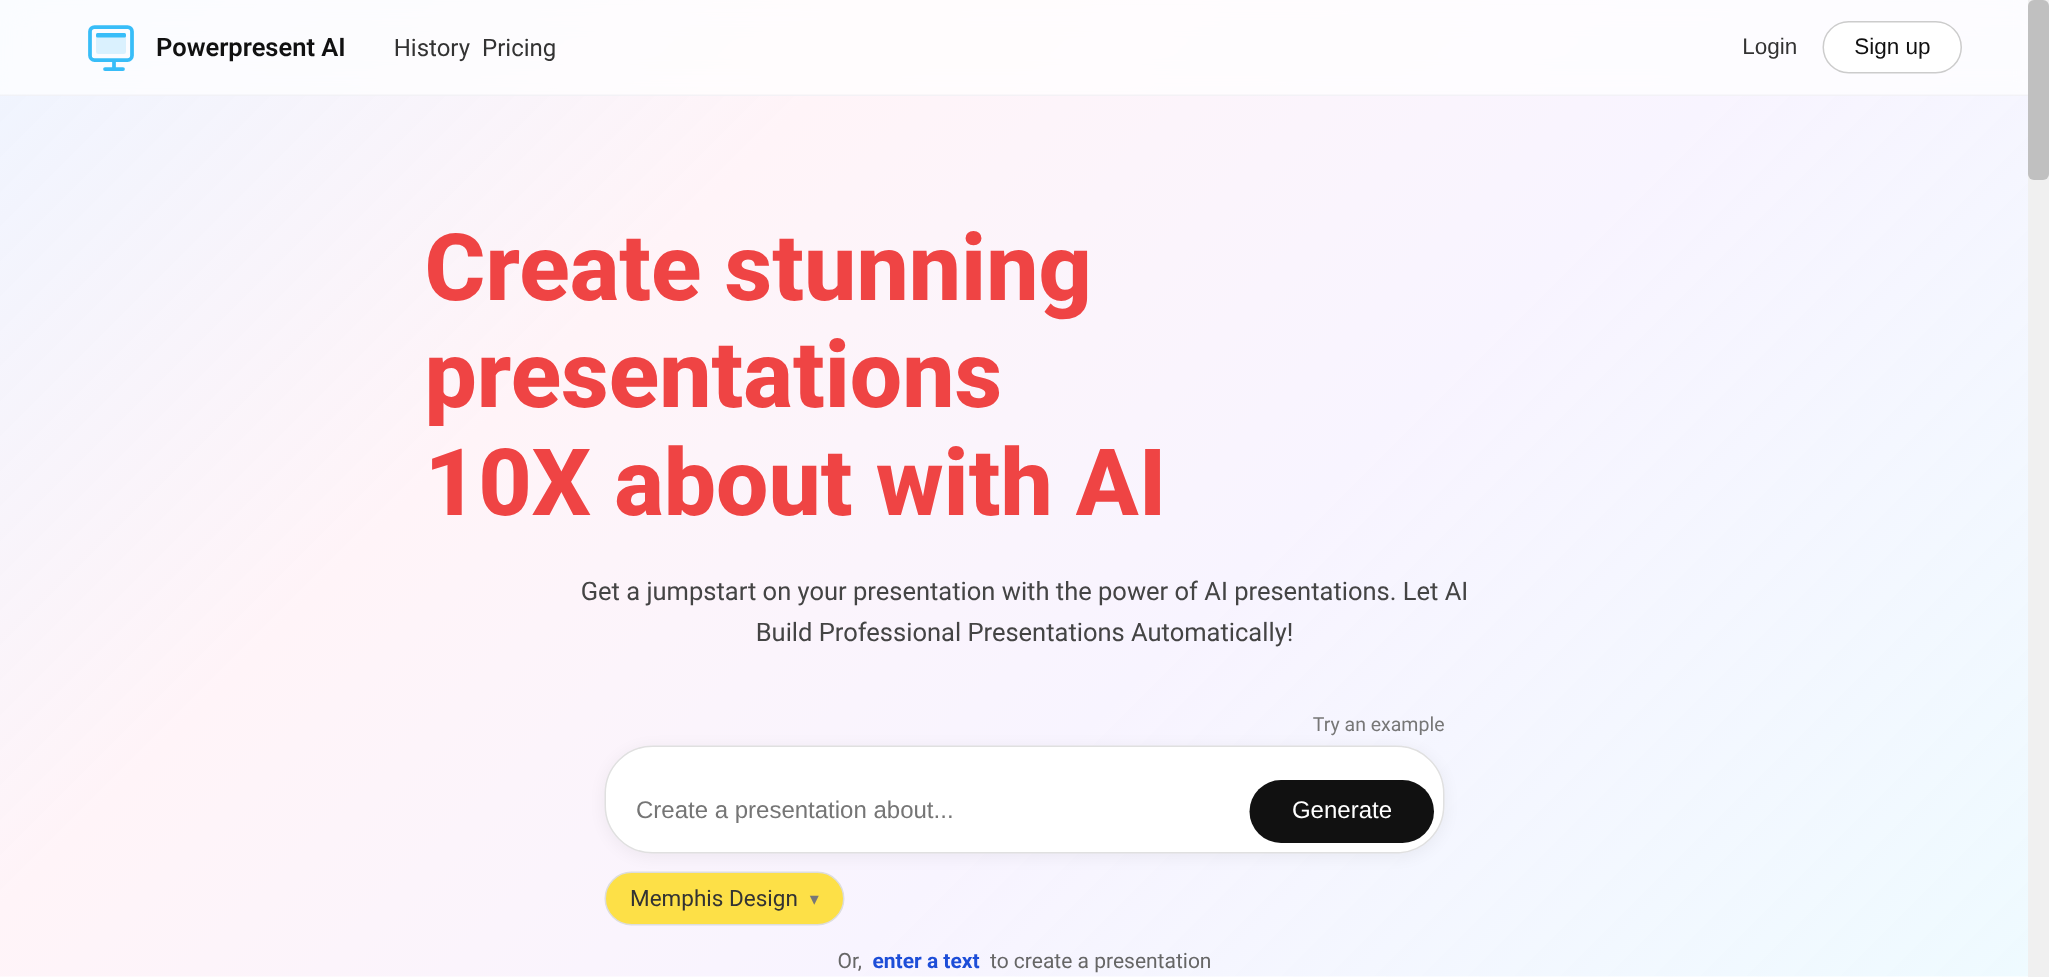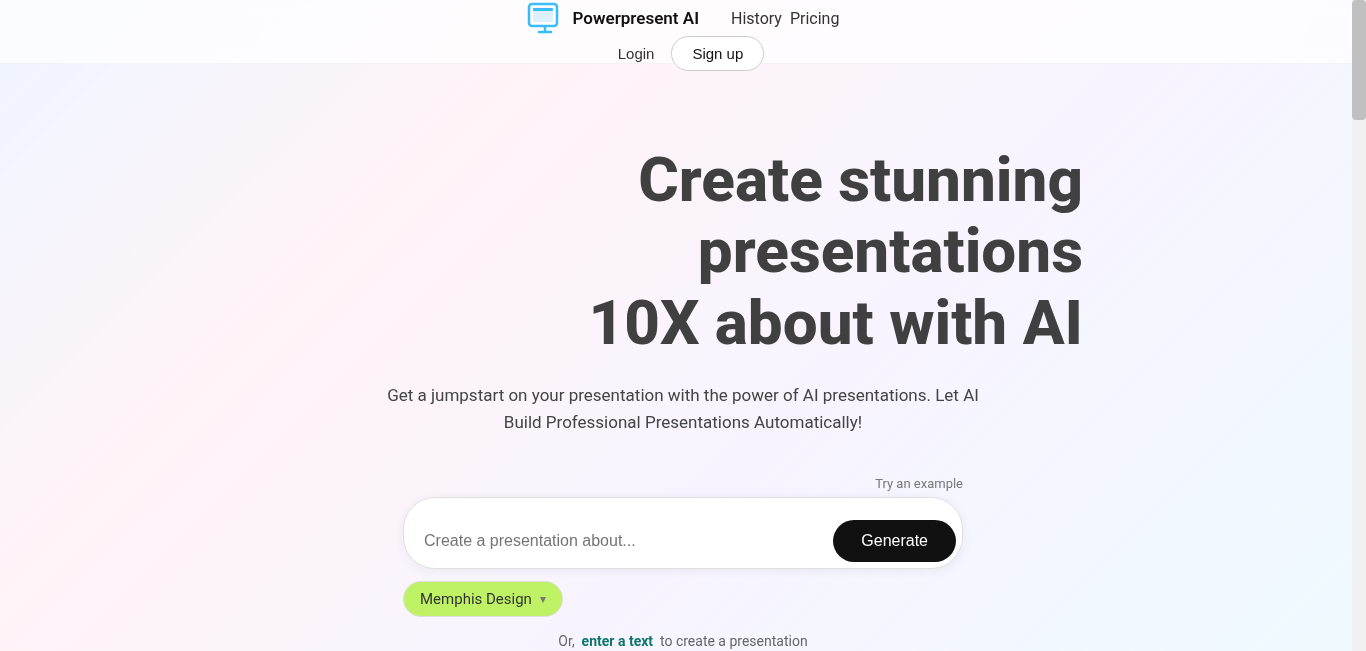--- a/index.html
+++ b/index.html
@@ -27,26 +27,25 @@
       z-index: 0;
     }
 
     
     .navbar {
       position: relative;
       z-index: 10;
       display: flex;
       align-items: center;
       justify-content: space-between;
-      padding: 0 32px;
+      padding: 0 58px;
       height: 64px;
       background: rgba(255, 255, 255, 0.7);
       backdrop-filter: blur(10px);
       border-bottom: 1px solid rgba(220, 220, 230, 0.3);
-      flex-direction: column;
     }
 
     .navbar-left {
       display: flex;
       align-items: center;
       gap: 32px;
     }
 
     .logo-area {
       display: flex;
@@ -132,22 +131,22 @@
       z-index: 5;
       display: flex;
       flex-direction: column;
       align-items: center;
       padding-top: 80px;
     }
 
     .hero-title {
       font-size: 62px;
       font-weight: 800;
-      color: #404040;
-      text-align: right;
+      color: #ef4444;
+      text-align: left;
       line-height: 1.15;
       max-width: 800px;
       margin-bottom: 24px;
     }
 
     .hero-subtitle {
       font-size: 17px;
       color: #444;
       text-align: center;
       max-width: 620px;
@@ -210,40 +209,40 @@
       margin-bottom: 16px;
     }
 
     .dropdown-select {
       display: flex;
       align-items: center;
       gap: 8px;
       border: 1.5px solid #ddd;
       border-radius: 20px;
       padding: 8px 16px;
-      background: #bef264;
+      background: #fde047;
       font-size: 15px;
       color: #333;
       cursor: pointer;
     }
 
     .dropdown-arrow {
       font-size: 12px;
       color: #777;
     }
 
     
     .or-text {
       font-size: 14px;
       color: #666;
       margin-bottom: 32px;
     }
 
     .or-text strong {
-      color: #0f766e;
+      color: #1d4ed8;
     }
   </style>
 </head>
 <body>
 
 <div class="bg-gradient"></div>
 
 <div class="scrollbar">
   <div class="scrollbar-thumb"></div>
 </div>

